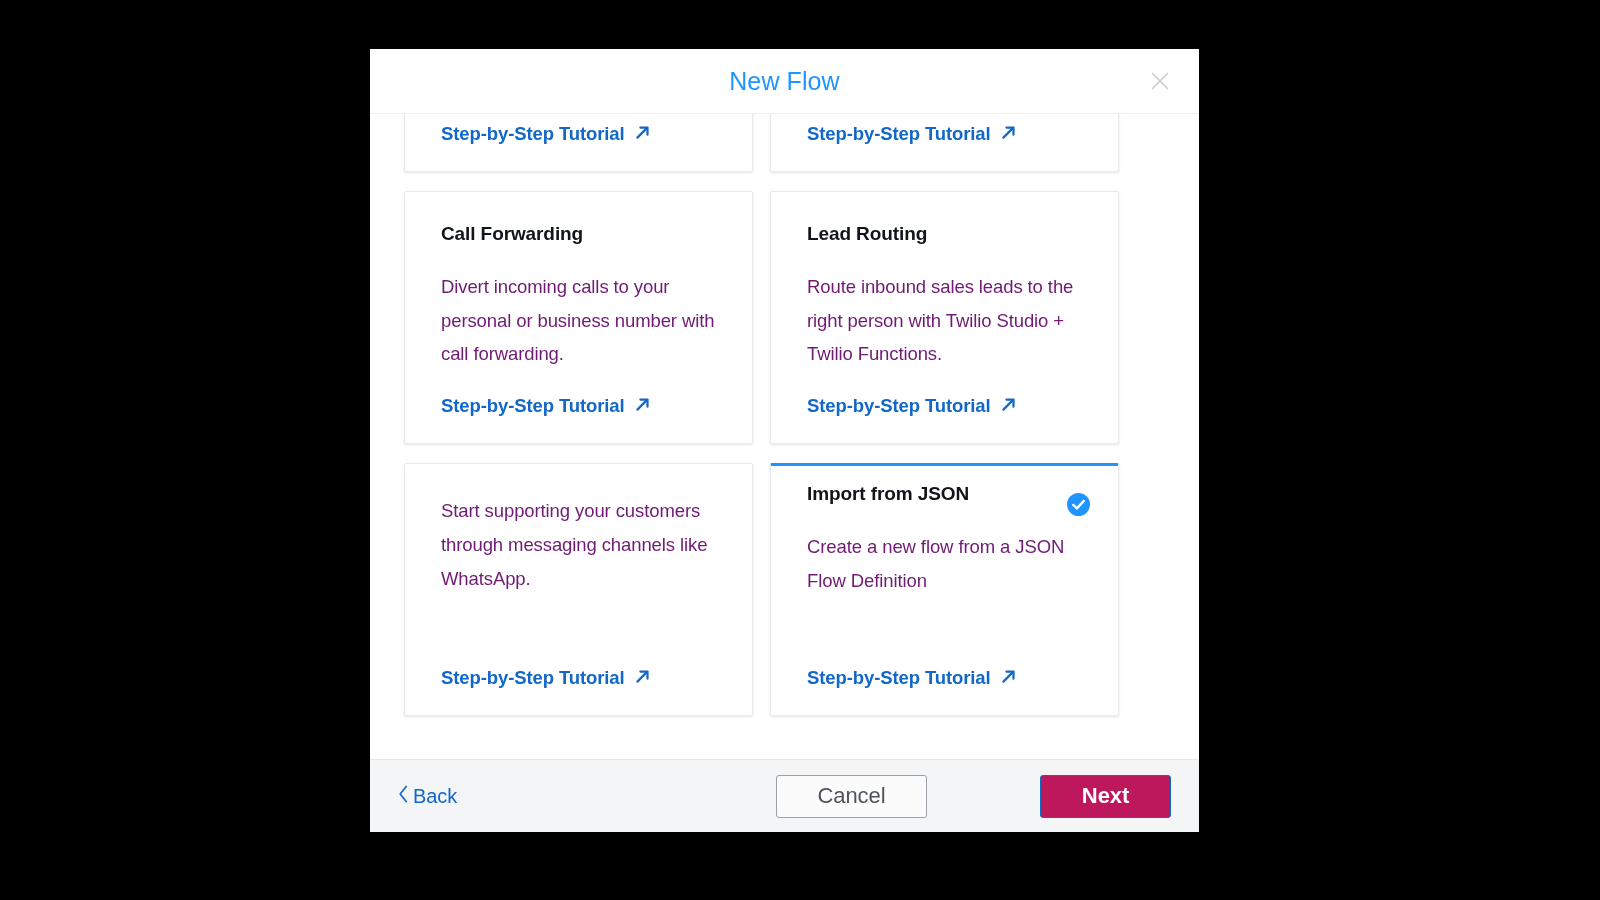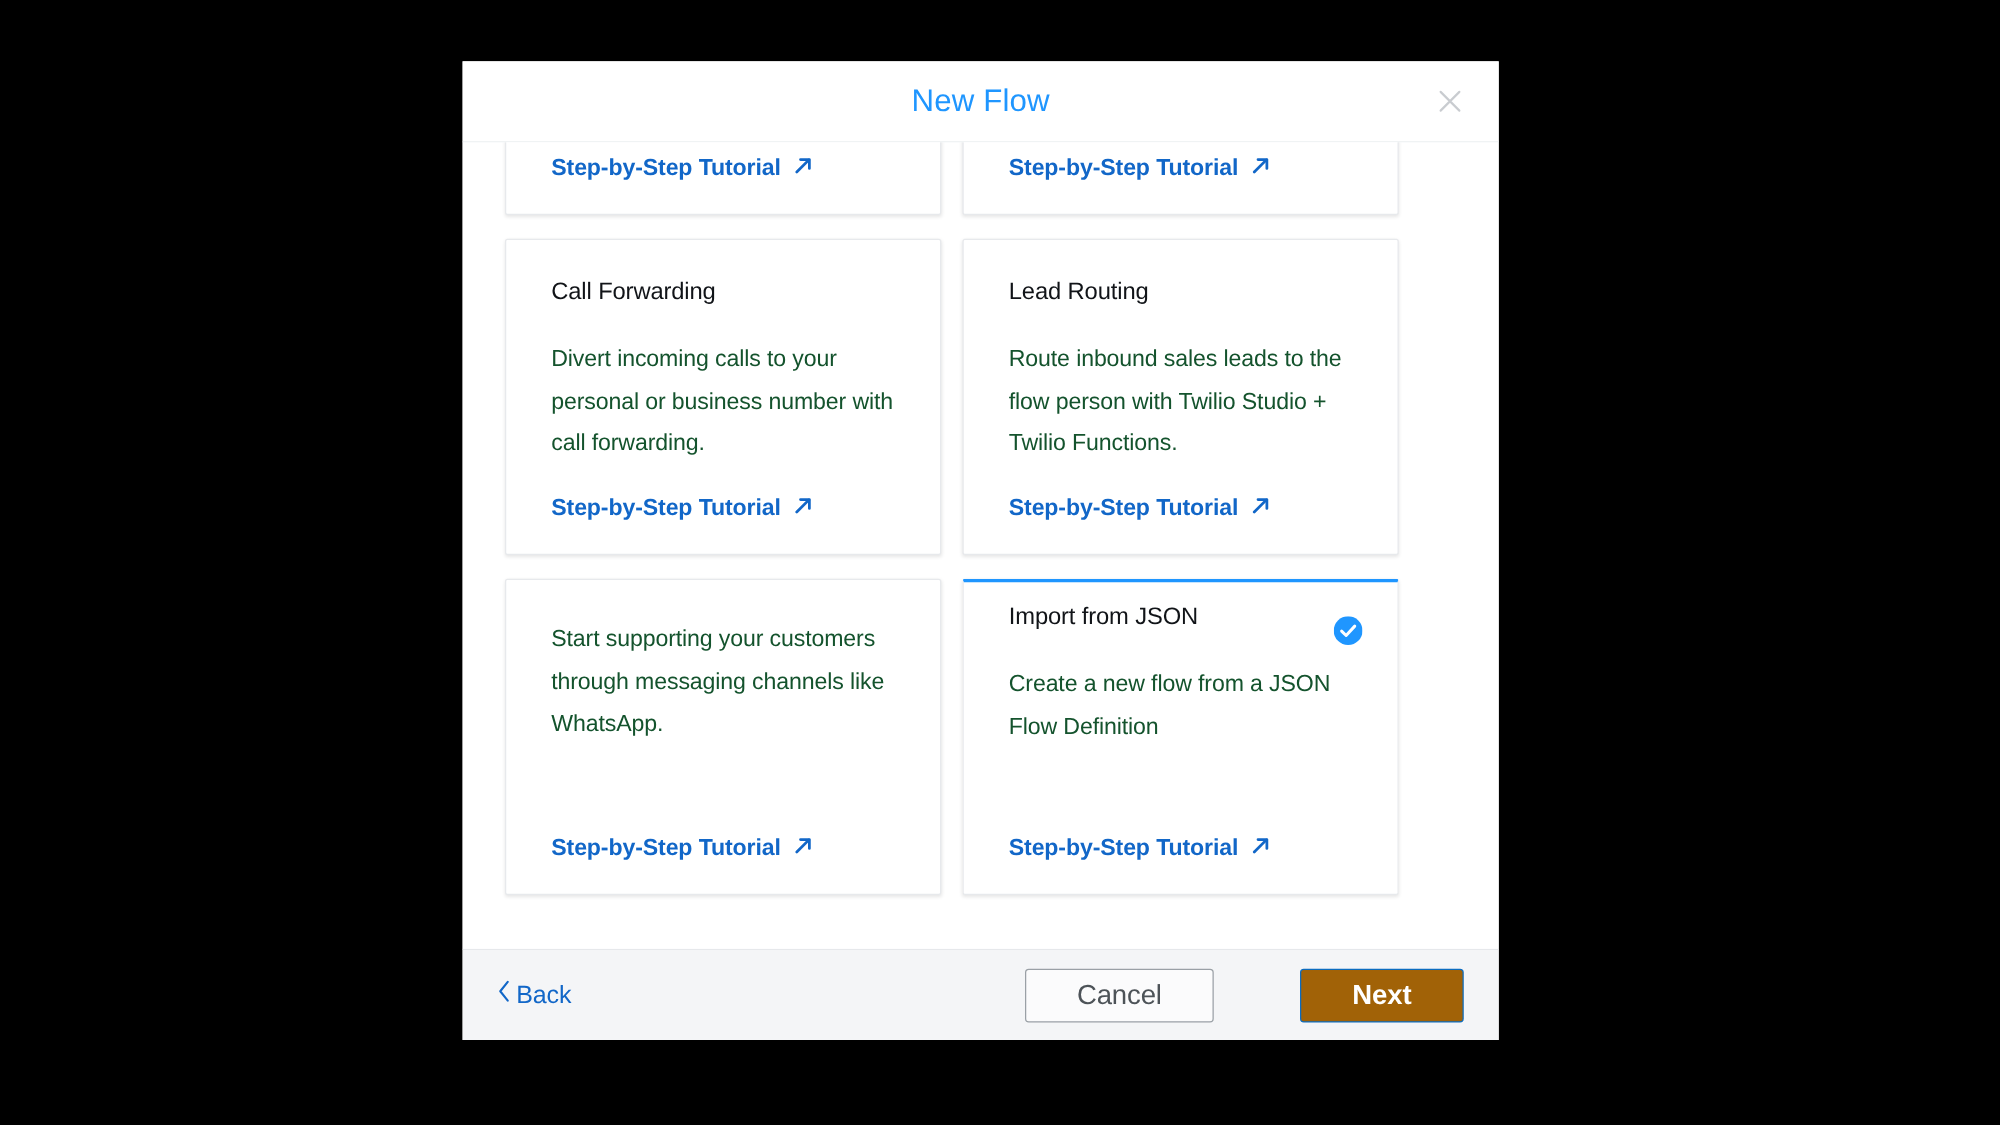--- a/index.html
+++ b/index.html
@@ -113,30 +113,30 @@
   .card-check {
     position: absolute;
     top: 27px;
     right: 28px;
     width: 23px;
     height: 23px;
   }
 
   .card-title {
     font-size: 19px;
-    font-weight: 400;
+    font-weight: 700;
     color: #111418;
     line-height: 1.25;
     letter-spacing: -0.1px;
     margin-bottom: 24px;
   }
   .card-desc {
     font-size: 18.5px;
     font-weight: 400;
-    color: #14532d;
+    color: #701a75;
     line-height: 1.83;
     letter-spacing: -0.1px;
     flex: 1 1 auto;
   }
   .card-link {
     display: inline-flex;
     align-items: center;
     gap: 9px;
     font-size: 18.5px;
     color: #1267c8;
@@ -188,24 +188,25 @@
   }
   .btn-cancel {
     width: 151px;
     background: #fbfbfc;
     border: 1px solid #9aa0a6;
     color: #4d5358;
     margin-right: 29px;
   }
   .btn-next {
     width: 131px;
-    background: #a16207;
+    background: #be185d;
     border: 1px solid #0c6cbf;
     color: #ffffff;
     font-weight: 700;
+    margin-left: 44px;
   }
 </style>
 </head>
 <body>
 
 <div id="stage">
 
   <div class="modal">
 
     <div class="modal-header">
@@ -255,21 +256,21 @@
               <svg width="17" height="17" viewBox="0 0 17 17" aria-hidden="true">
                 <path d="M3.4 13.6 L13.1 3.9" stroke="#1267c8" stroke-width="2.2" stroke-linecap="round"></path>
                 <path d="M6.4 3.6 L13.5 3.6 L13.5 10.7" stroke="#1267c8" stroke-width="2.2" stroke-linecap="round" stroke-linejoin="round" fill="none"></path>
               </svg>
             </span>
           </a>
         </div>
 
         <div class="card">
           <div class="card-title">Lead Routing</div>
-          <div class="card-desc">Route inbound sales leads to the flow person with Twilio Studio + Twilio Functions.</div>
+          <div class="card-desc">Route inbound sales leads to the right person with Twilio Studio + Twilio Functions.</div>
           <a class="card-link">
             <span>Step-by-Step Tutorial</span>
             <span class="ext-arrow">
               <svg width="17" height="17" viewBox="0 0 17 17" aria-hidden="true">
                 <path d="M3.4 13.6 L13.1 3.9" stroke="#1267c8" stroke-width="2.2" stroke-linecap="round"></path>
                 <path d="M6.4 3.6 L13.5 3.6 L13.5 10.7" stroke="#1267c8" stroke-width="2.2" stroke-linecap="round" stroke-linejoin="round" fill="none"></path>
               </svg>
             </span>
           </a>
         </div>

